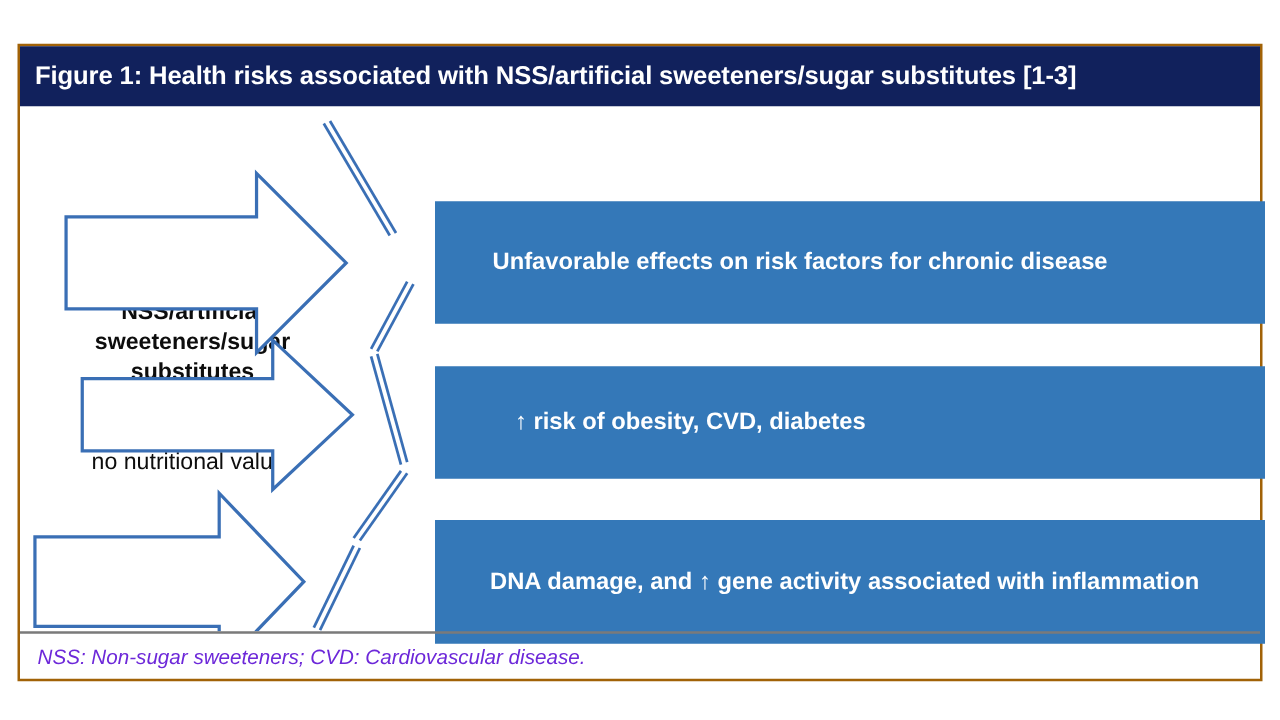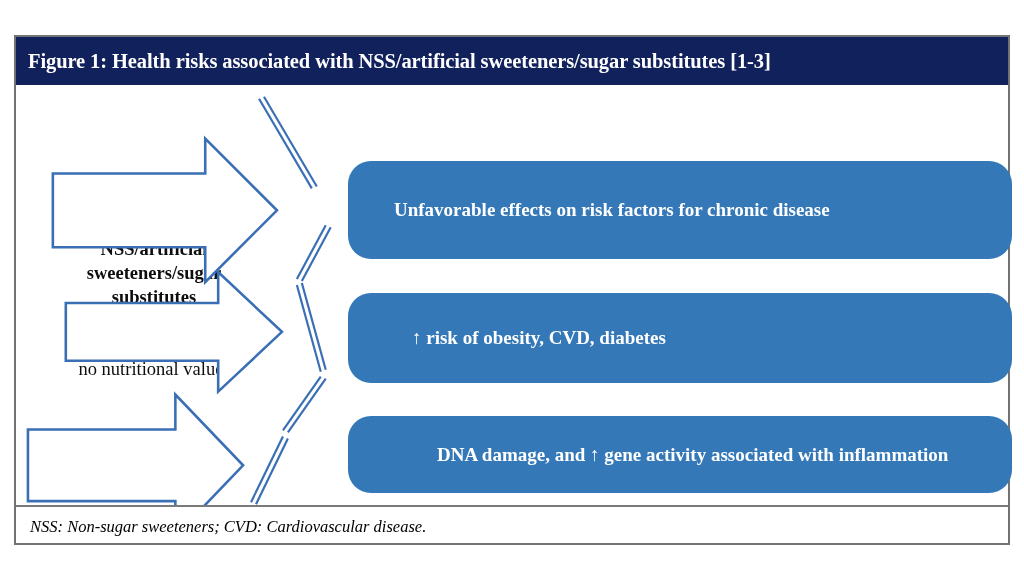--- a/index.html
+++ b/index.html
@@ -14,23 +14,22 @@
     overflow: hidden;
   }
 
   #figure-frame {
     position: absolute;
     left: 14px;
     top: 35px;
     width: 996px;
     height: 510px;
     box-sizing: border-box;
-    border: 2px solid #737373;
+    border: 2px solid #a16207;
     background: #ffffff;
-    font-family: Liberation Serif, serif;
   }
 
   
   #title-bar {
     position: absolute;
     left: 0;
     top: 0;
     width: 100%;
     height: 48px;
     background: #11215c;
@@ -76,36 +75,35 @@
     font-weight: normal;
   }
 
   
   .bar {
     position: absolute;
     background: #3478b8;
     box-sizing: border-box;
     display: flex;
     align-items: center;
-    border-radius: 23px;
   }
   .bar-text {
     color: #ffffff;
     font-weight: bold;
     font-size: 19px;
     line-height: 1.33;
   }
 
   #bar-1 { left: 332px; top: 76px;  width: 664px; height: 98px; }
   #bar-1 .bar-text { margin-left: 46px; }
 
   #bar-2 { left: 332px; top: 208px; width: 664px; height: 90px; }
   #bar-2 .bar-text { margin-left: 64px; }
 
-  #bar-3 { left: 332px; top: 331px; width: 664px; height: 77px; padding-left: 45px; }
+  #bar-3 { left: 332px; top: 331px; width: 664px; height: 99px; }
   #bar-3 .bar-text { margin-left: 44px; width: 600px; }
 
   
   #arrow-layer {
     position: absolute;
     left: 0;
     top: 0;
     width: 100%;
     height: 420px;
     pointer-events: none;
@@ -119,21 +117,21 @@
     width: 100%;
     height: 2px;
     background: #7a7a7a;
   }
   #footnote {
     position: absolute;
     left: 14px;
     top: 480px;
     font-size: 16.5px;
     font-style: italic;
-    color: #000000;
+    color: #6d28d9;
   }
 </style>
 </head>
 <body>
 
 <div id="figure-frame">
 
   <div id="title-bar">
     <div id="title-text">Figure 1: Health risks associated with NSS/artificial sweeteners/sugar substitutes [1-3]</div>
   </div>

